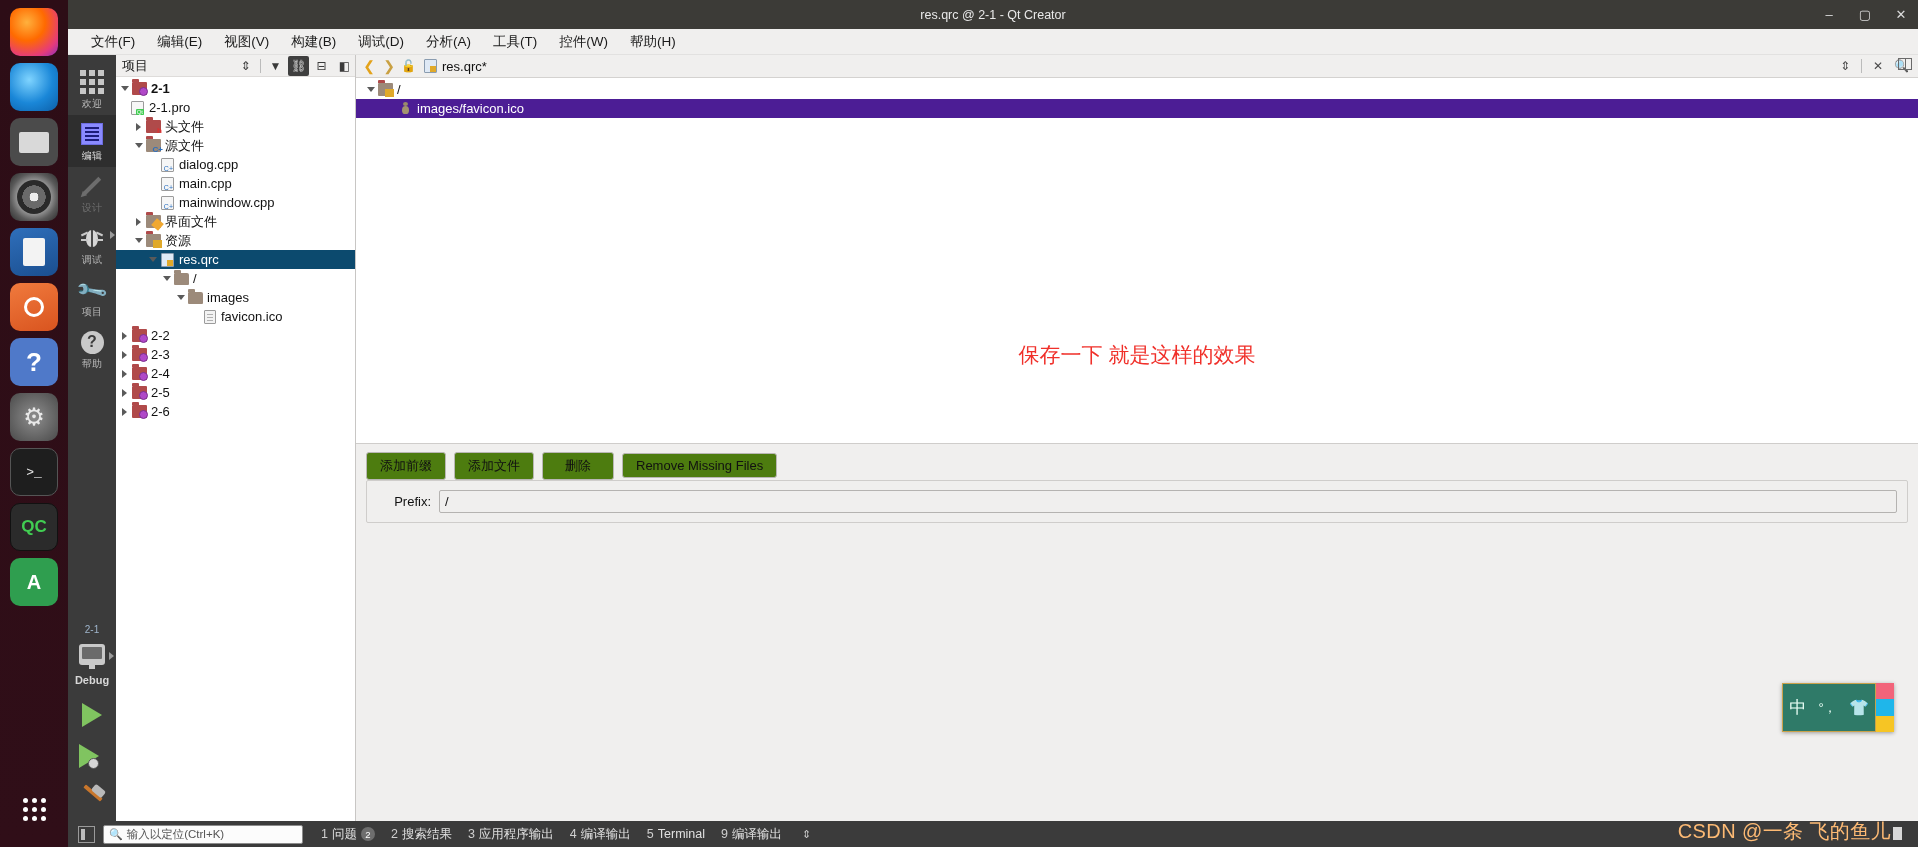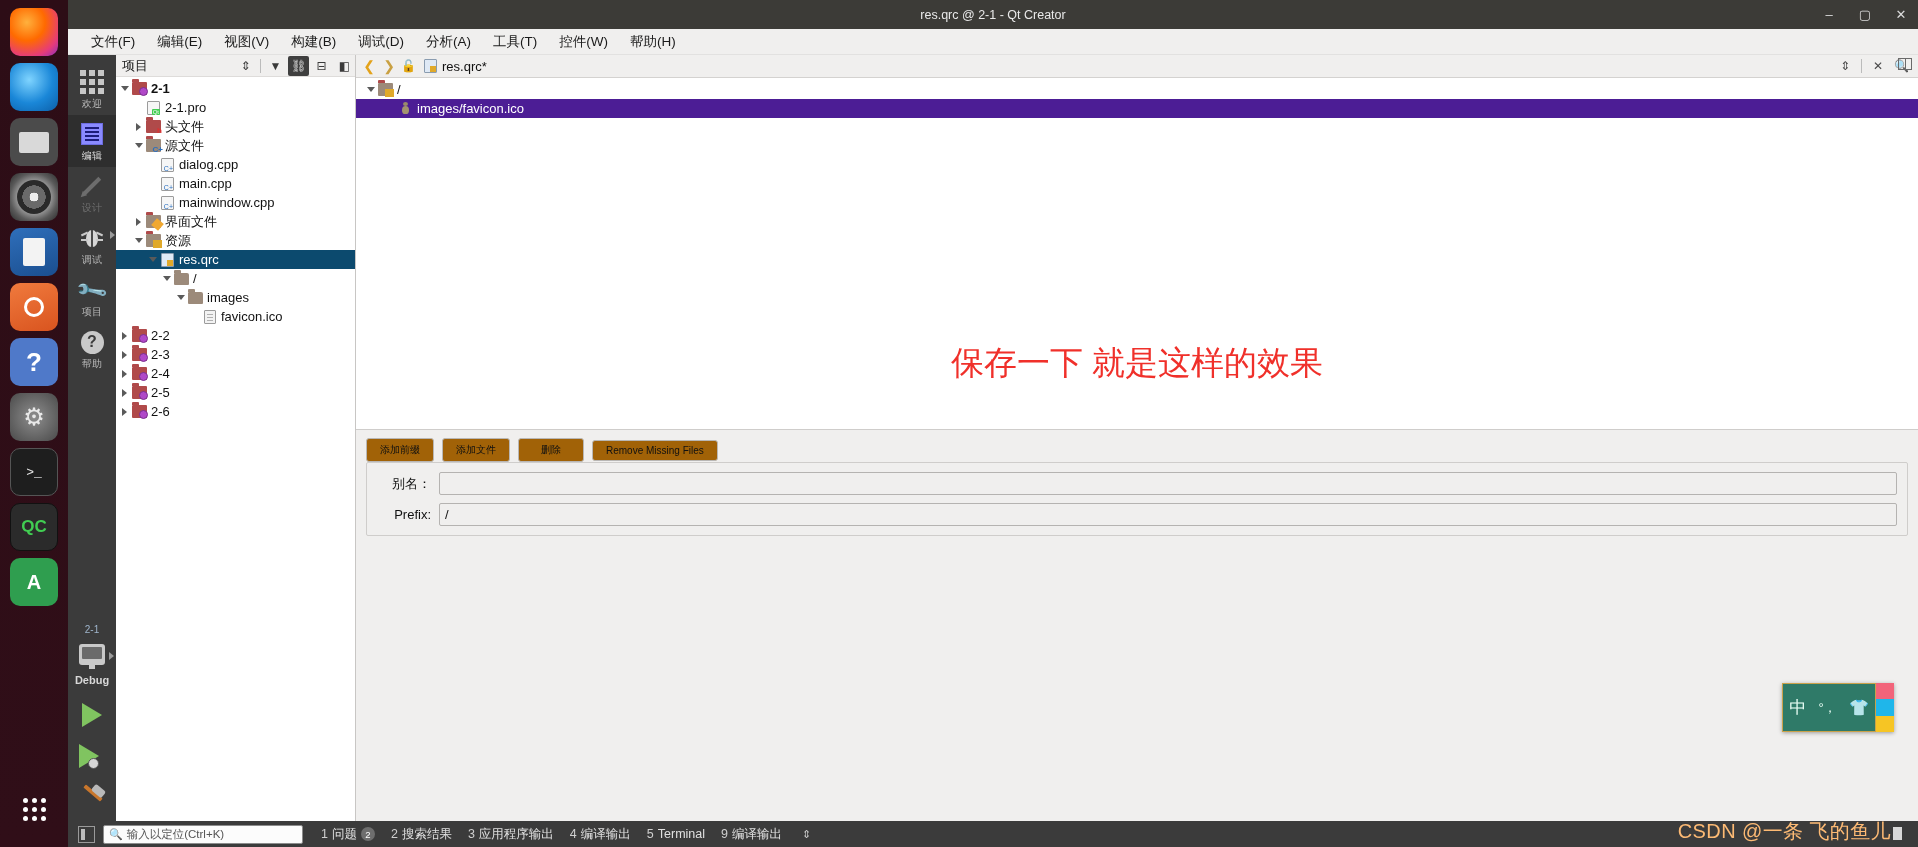--- a/index.html
+++ b/index.html
@@ -237,30 +237,30 @@
     width: 11px; height: 13px; position: relative; display:block;
   }
   .ant .h { position:absolute; left:3px; top:0; width:5px;height:4px;border-radius:50%;background:#9a8b6a;}
   .ant .t { position:absolute; left:2px; top:4px; width:7px;height:8px;border-radius:50% 50% 45% 45%;background:#a2936f;}
 
   .red-note-wrap {
     flex: 1 1 auto; background: #fff; position: relative; min-height: 0;
   }
   .red-note {
     position: absolute; left: 50%; transform: translateX(-50%);
-    top: 185px; color: #f0302a; font-size: 33px; white-space: nowrap;
+    top: 185px; color: #f0302a; font-size: 21px; white-space: nowrap;
   }
 
   .qrc-bottom {
     background: #f0efee; border-top: 1px solid #cfcdcb;
     padding: 8px 10px 12px 10px; flex: 0 0 auto;
   }
   .btn-row { display: flex; align-items: center; gap: 8px; }
   .qbtn {
-    font-size: 10px; padding: 4px 13px; background: #a16207;
+    font-size: 13px; padding: 4px 13px; background: #4d7c0f;
     border: 1px solid #b9b7b5; border-radius: 3px; color: #111; cursor: pointer;
   }
   .props-title { font-size: 13px; color: #1a1a1a; margin: 10px 0 6px 3px; }
   .props-box { border: 1px solid #cfcdcb; border-radius: 2px; background: #f0efee; padding: 9px 10px; }
   .prop-row { display: flex; align-items: center; margin-bottom: 8px; }
   .prop-row:last-child { margin-bottom: 0; }
   .prop-label { width: 62px; font-size: 13px; color: #111; text-align: right; padding-right: 8px; flex: 0 0 62px;}
   .prop-input {
     flex: 1 1 auto; height: 23px; background: #f0efee;
     border: 1px solid #b5b3b1; border-radius: 2px;
@@ -506,21 +506,21 @@
               <span class="twist open">
                 <span></span>
               </span>
               <span class="ticon">
                 <span class="ico-proj">
                   <span class="badge"></span>
                 </span>
               </span>
               <span class="tlabel bold">2-1</span>
             </div>
-            <div class="trow" style="padding-left: 16px;">
+            <div class="trow" style="">
               <span class="twist "></span>
               <span class="ticon">
                 <span class="ico-pro"></span>
               </span>
               <span class="tlabel">2-1.pro</span>
             </div>
             <div class="trow" style="padding-left: 16px;">
               <span class="twist closed">
                 <span></span>
               </span>
@@ -733,24 +733,20 @@
         </div>
 
         <div class="qrc-bottom">
           <div class="btn-row">
             <button class="qbtn">添加前缀</button>
             <button class="qbtn">添加文件</button>
             <button class="qbtn" style="padding:4px 22px;">删除</button>
             <button class="qbtn">Remove Missing Files</button>
           </div>
           <div class="props-box">
-            <div class="prop-row">
-              <span class="prop-label">别名：</span>
-              <input class="prop-input" value="" style="">
-            </div>
             <div class="prop-row">
               <span class="prop-label">Prefix:</span>
               <input class="prop-input filled" value="/" style="">
             </div>
           </div>
         </div>
 
         <div class="editor-blank"></div>
       </div>
 

